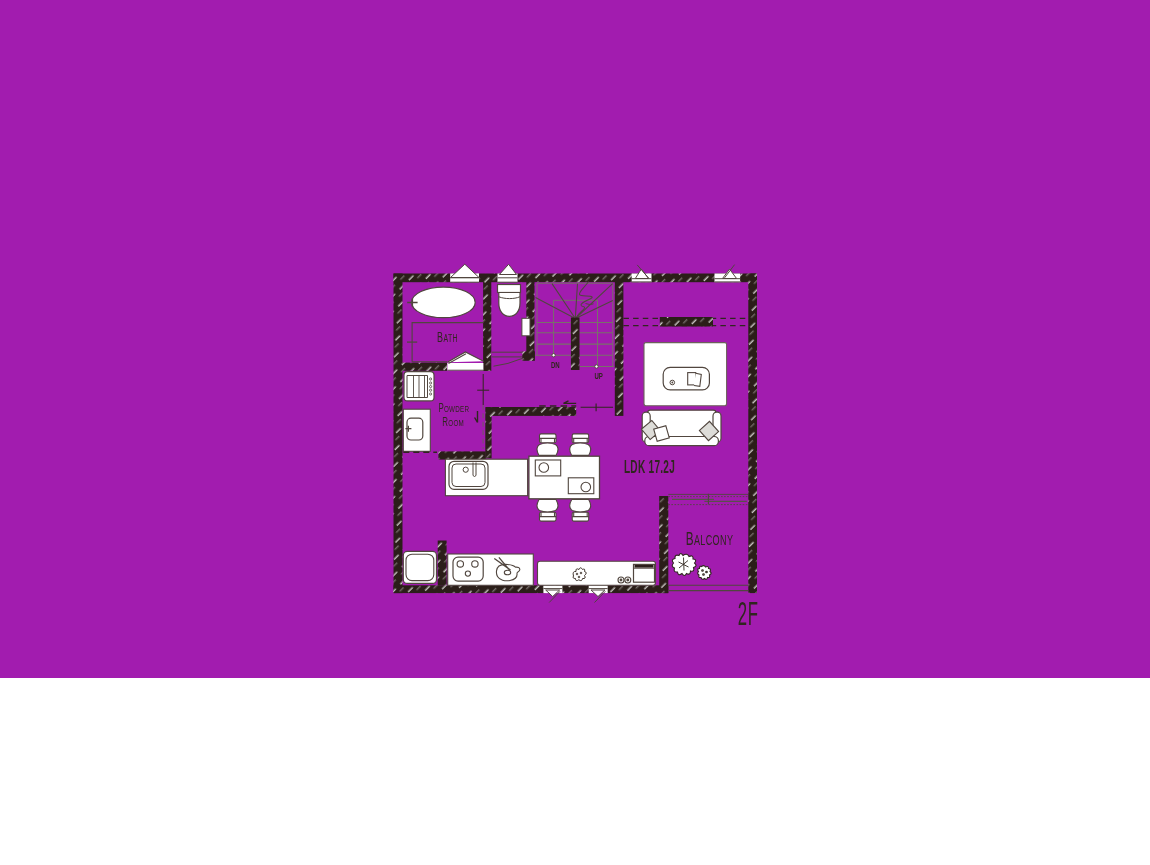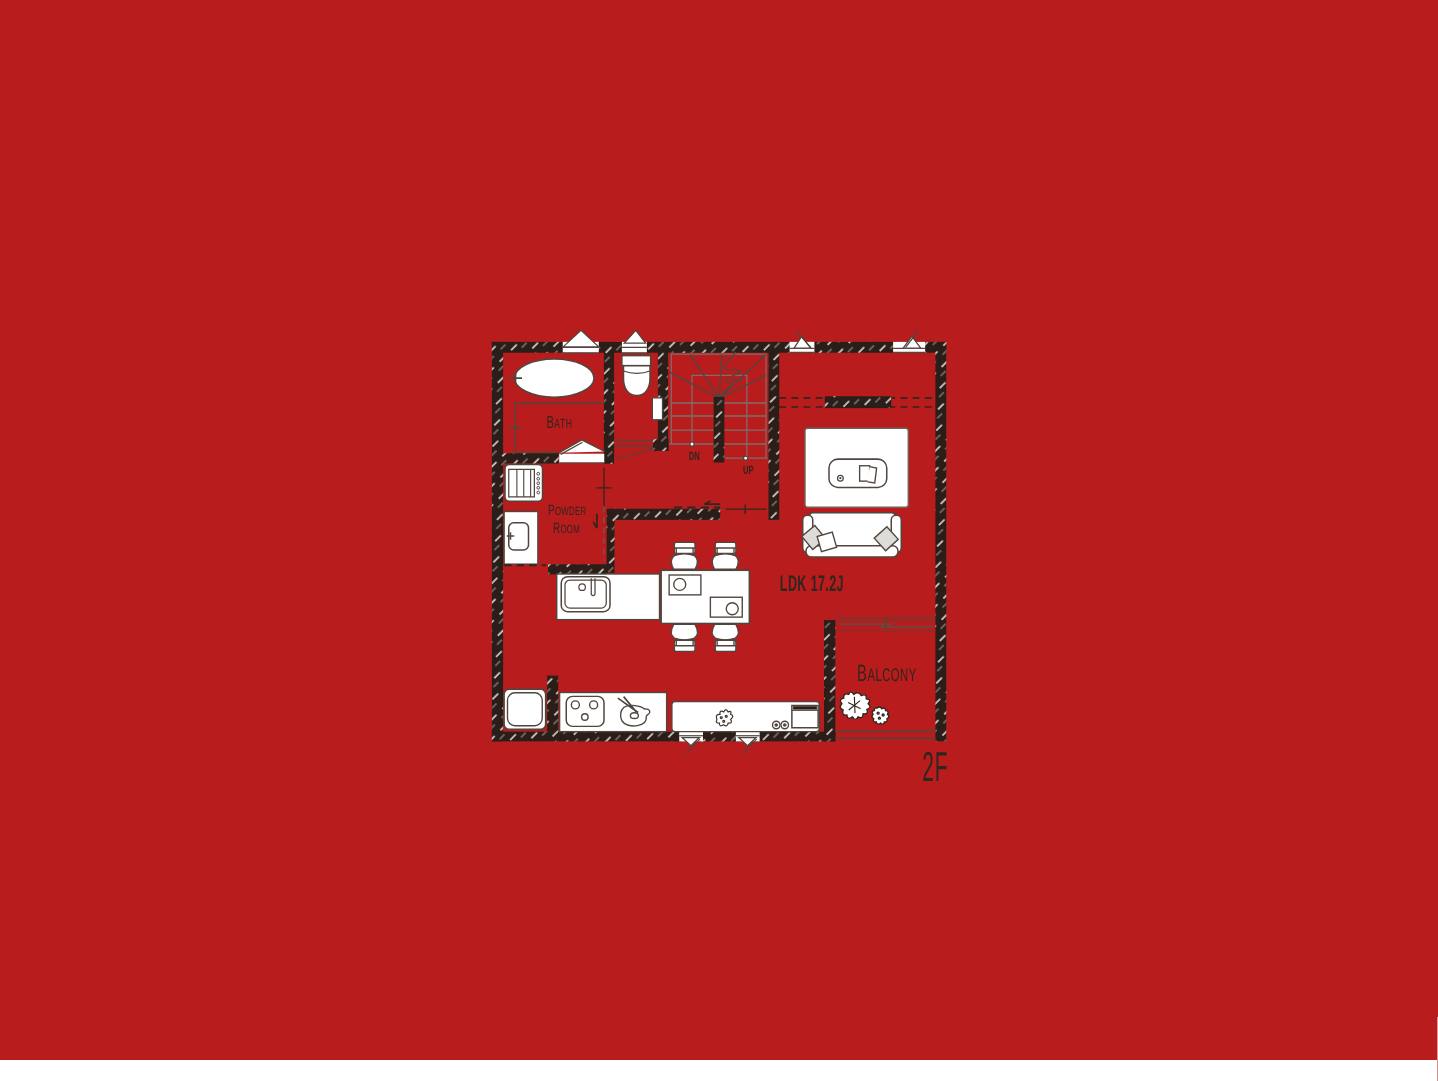--- a/index.html
+++ b/index.html
@@ -1,16 +1,16 @@
 <!DOCTYPE html>
 <html><head>
 <meta charset="utf-8">
 <style>
 html,body{margin:0;padding:0;background:#ffffff;}
-#stage{position:relative;width:1150px;height:848px;background:#b91c1c;overflow:hidden;}
+#stage{position:relative;width:1150px;height:678px;background:#a21caf;overflow:hidden;}
 svg{position:absolute;left:0;top:0;}
 text{font-family:"Liberation Sans",sans-serif;fill:#30261f;}
 </style>
 </head>
 <body>
 <div id="stage">
 <svg width="1150" height="865" viewBox="0 0 1150 865" fill="none">
 <defs>
 <pattern id="hz" width="13" height="11" patternUnits="userSpaceOnUse" patternTransform="rotate(-45)">
   <rect width="13" height="11" fill="#2b1e19"></rect>

